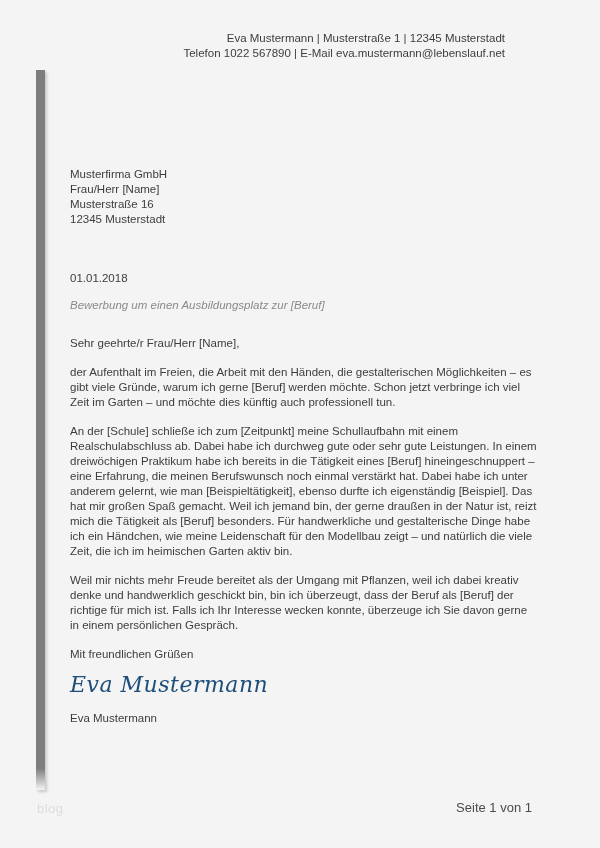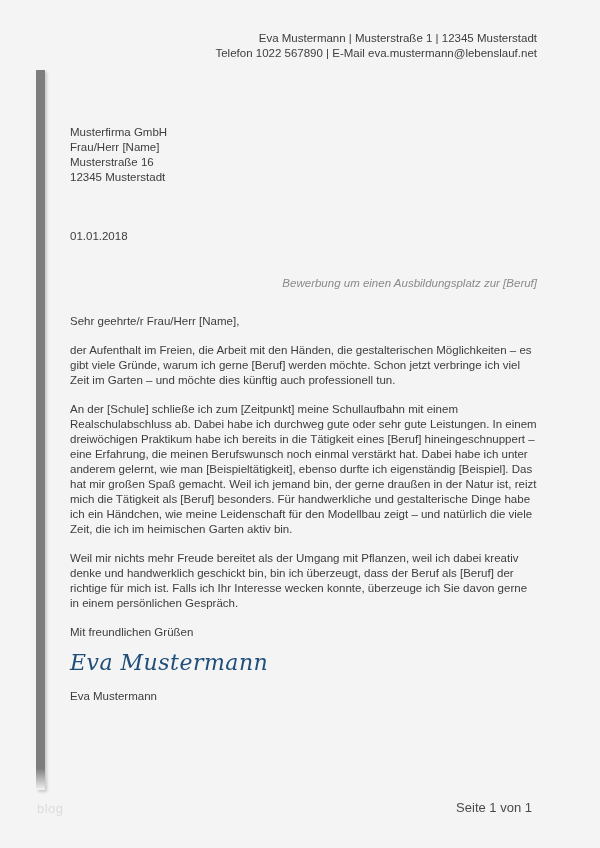--- a/index.html
+++ b/index.html
@@ -25,47 +25,46 @@
     position: absolute;
     left: 36px;
     top: 70px;
     width: 9px;
     height: 720px;
     background: linear-gradient(to bottom, #7d7d7d 0%, #7d7d7d 97%, rgba(125,125,125,0) 100%);
     box-shadow: 2px 2px 3px rgba(0,0,0,0.18);
   }
   .header {
     padding-top: 31px;
-    margin-right: 63px;
+    margin-right: 95px;
     text-align: right;
     font-size: 11.5px;
     line-height: 15px;
     color: #3d3d3d;
   }
   .content {
     margin-left: 70px;
     margin-right: 63px;
     font-size: 11.5px;
     line-height: 15px;
   }
   .recipient {
-    margin-top: 64px;
+    margin-top: 106px;
   }
   .recipient div {
     line-height: 15px;
   }
   .date-row {
     margin-top: 44px;
     text-align: left;
   }
   .subject {
-    margin-top: 32px;
+    margin-top: 12px;
     font-style: italic;
     color: #8a8a8a;
-    text-align: right;
   }
   .salutation {
     margin-top: 23px;
   }
   .body-paragraph {
     margin: 14px 0 0 0;
   }
   .closing-regards {
     margin-top: 14px;
   }

